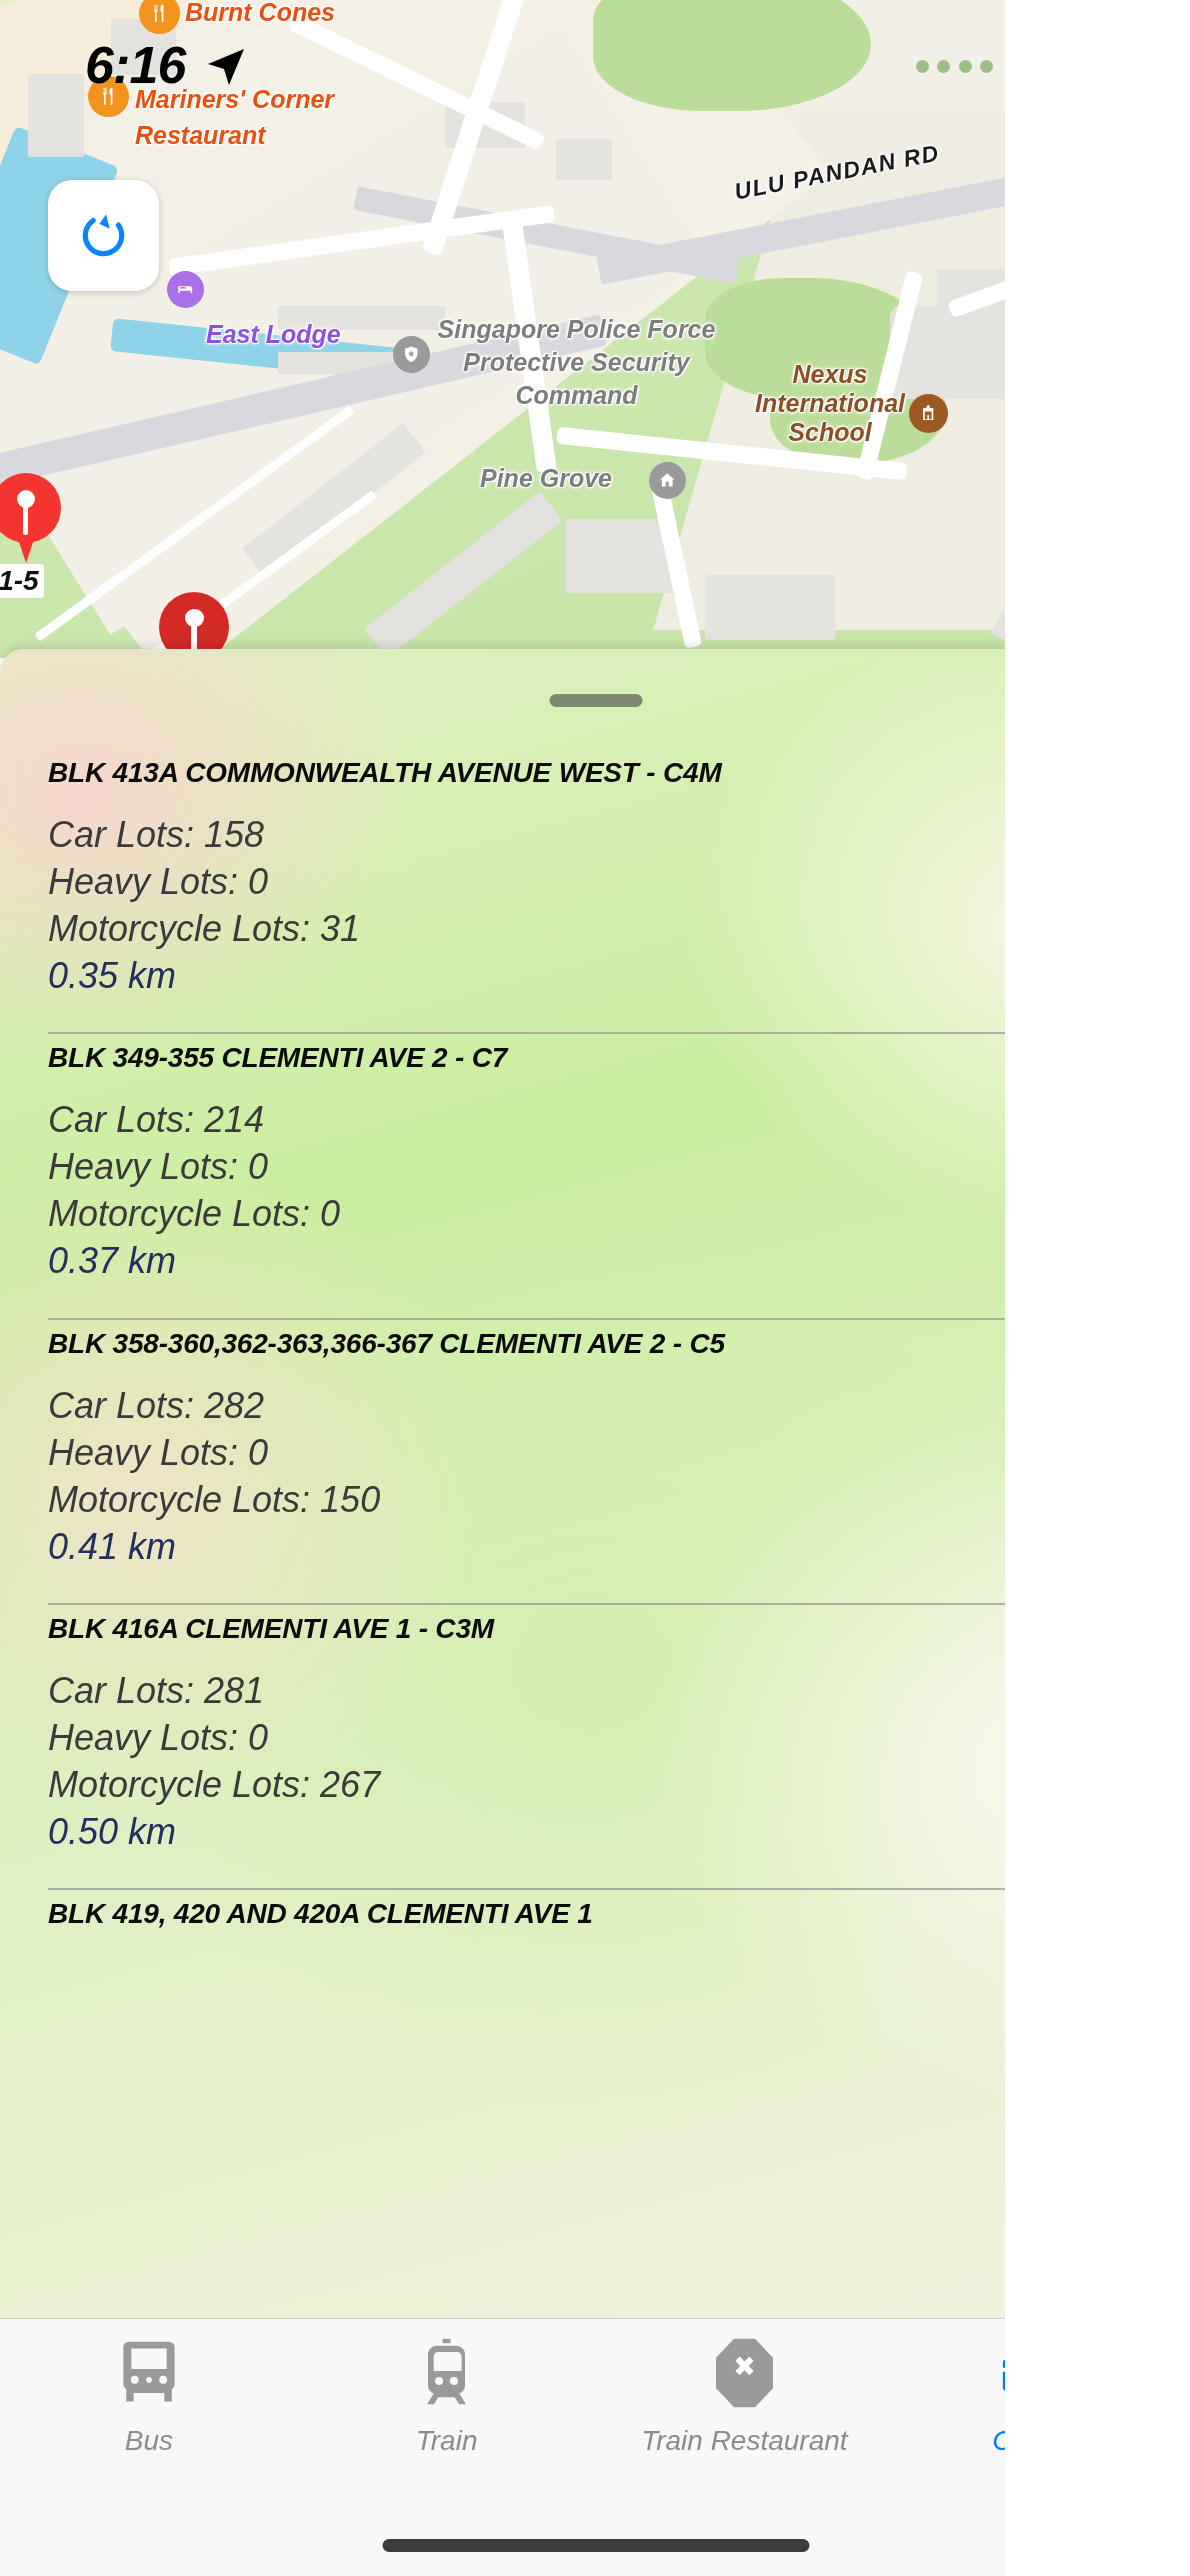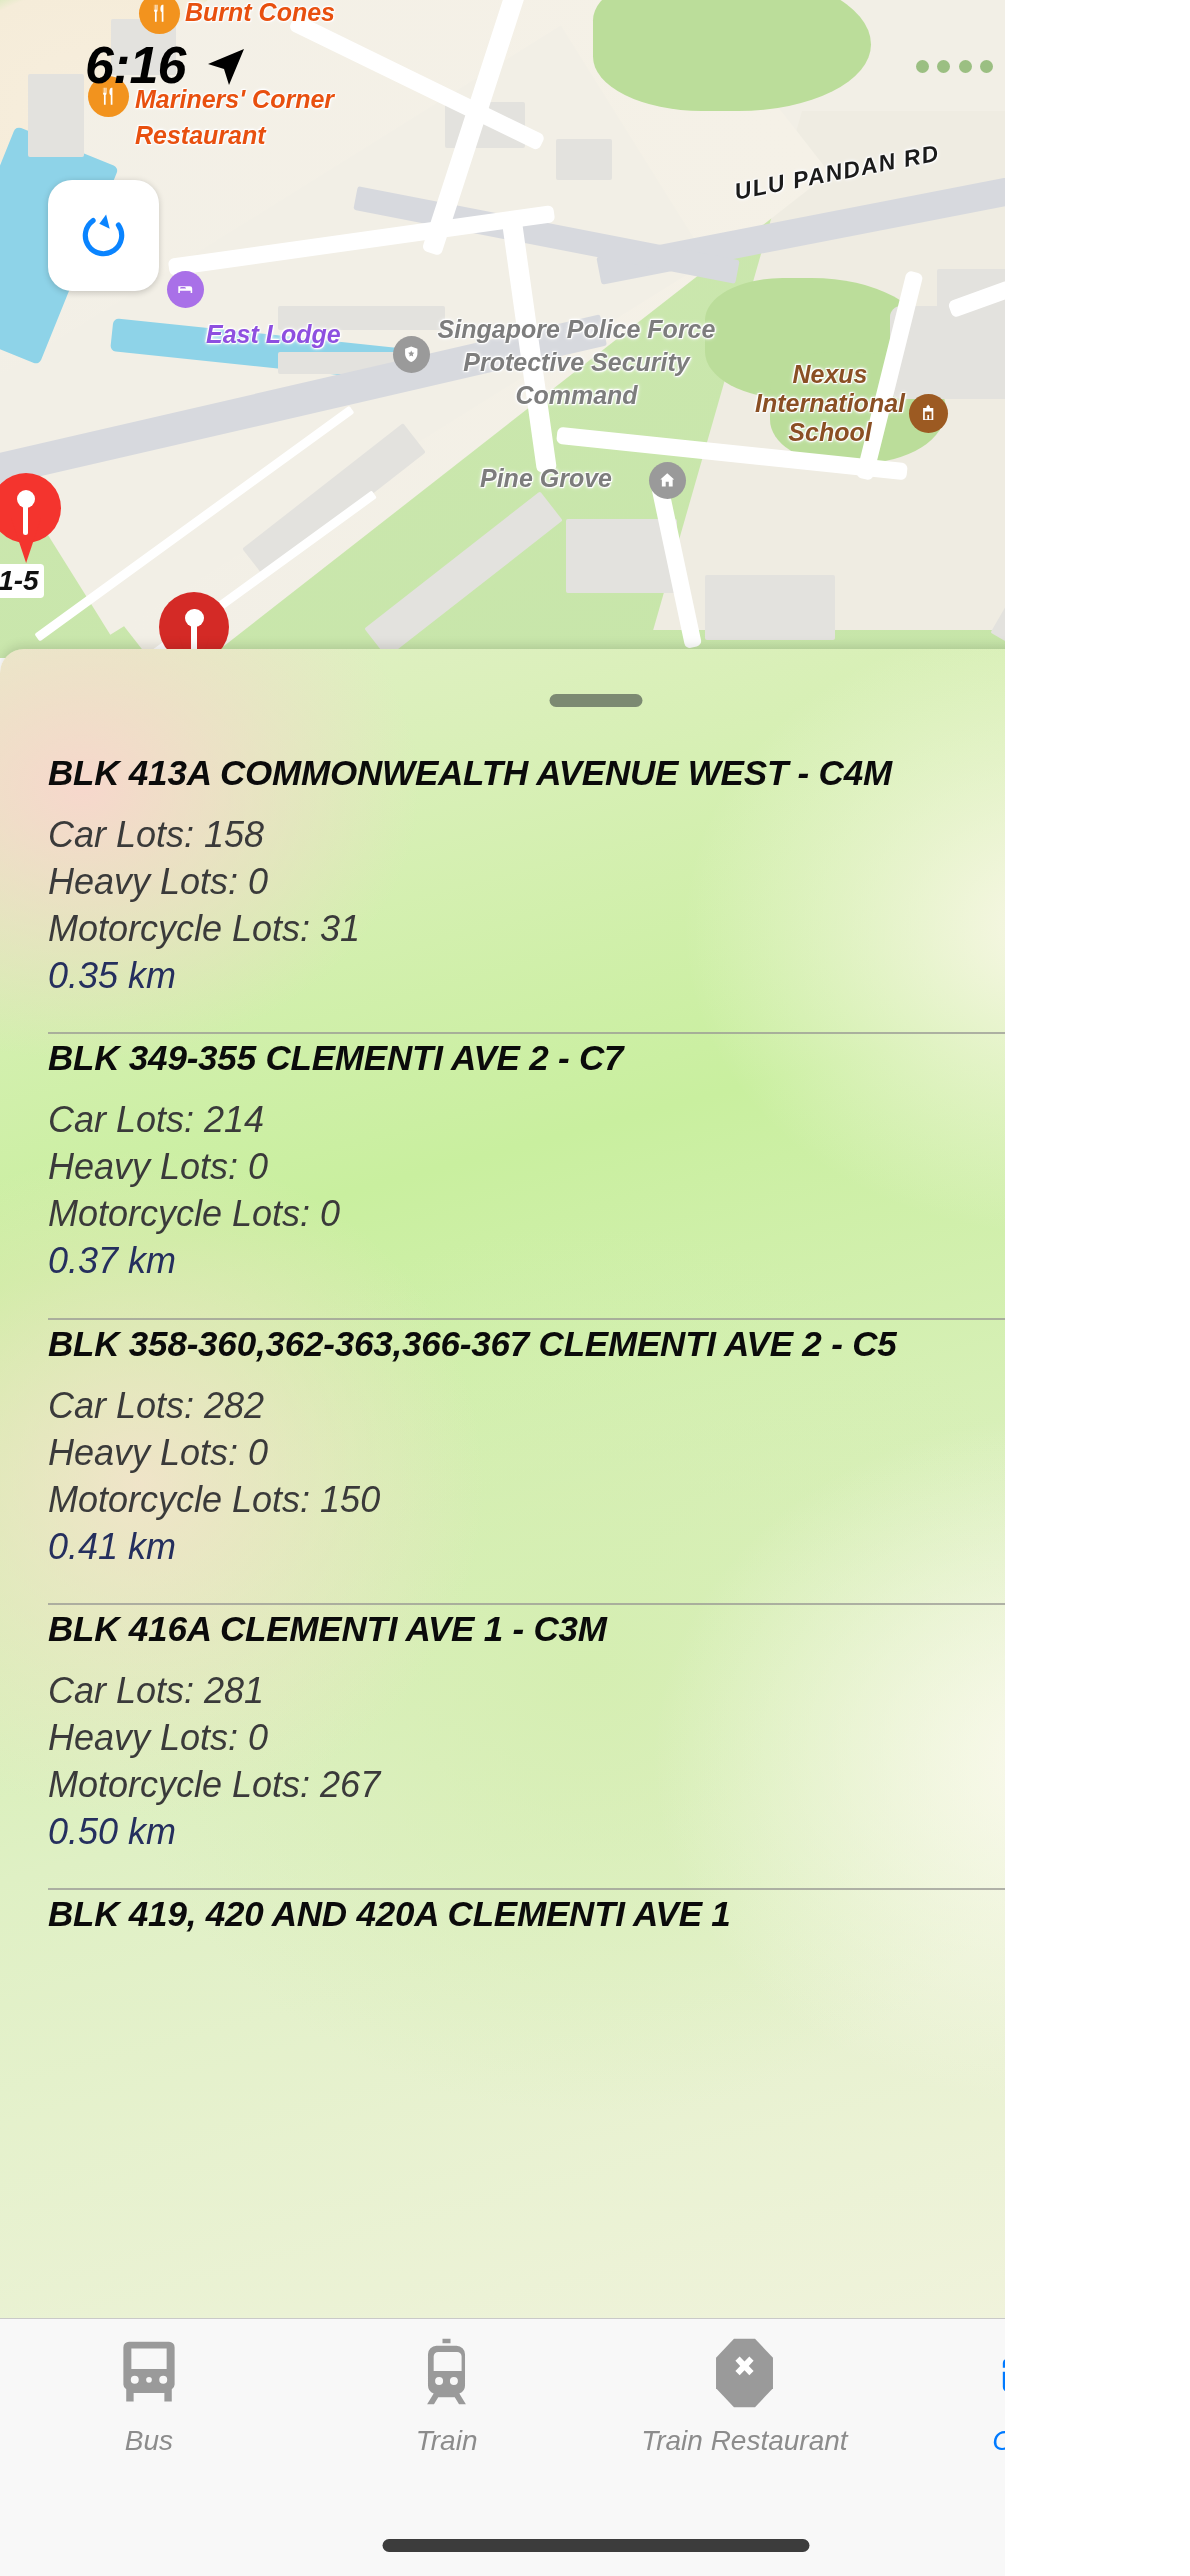--- a/index.html
+++ b/index.html
@@ -91,21 +91,21 @@
       radial-gradient(ellipse 482px 464px at 139px 835px, rgba(247,225,207,.8) 0%, rgba(247,225,207,0) 72%),
       radial-gradient(ellipse 649px 593px at 593px 1020px, rgba(212,238,176,.9) 0%, rgba(212,238,176,0) 75%),
       linear-gradient(165deg,#e2f0c6 0%, #c9ef9f 32%, #dff0c4 62%, #f1f3dd 100%);
     box-shadow:0 -2.8px 11px rgba(0,0,0,.13);
   }
   #grabber { position:absolute; left:50%; transform:translateX(-50%); top:45px;
     width:93px; height:13px; border-radius:6.5px; background:#7c8a72; }
 
   #list { position:absolute; top:100px; left:0; width:1191px; }
   .row { position:relative; padding:0 48px; }
-  .row-title { font-size:35px; font-weight:700; color:#0b0b0b; line-height:48px;
+  .row-title { font-size:28px; font-weight:700; color:#0b0b0b; line-height:48px;
     letter-spacing:-0.2px; }
   .row-line { font-size:36px; color:#3a3a3a; line-height:47px; font-weight:400; }
   .row-dist { font-size:36px; color:#252f5e; line-height:47px; font-weight:400; }
   .row-body { margin-top:14px; padding-bottom:20.4px; }
   .divider { height:1.9px; background:#9a9a94; opacity:.75; margin:13px 48px 0 48px; }
 
   
   #tabbar { position:absolute; left:0; bottom:0; width:1191px; height:258px;
     background:rgba(248,248,248,.96); border-top:1.9px solid #c9c9c9;
     display:flex; align-items:flex-start; }

